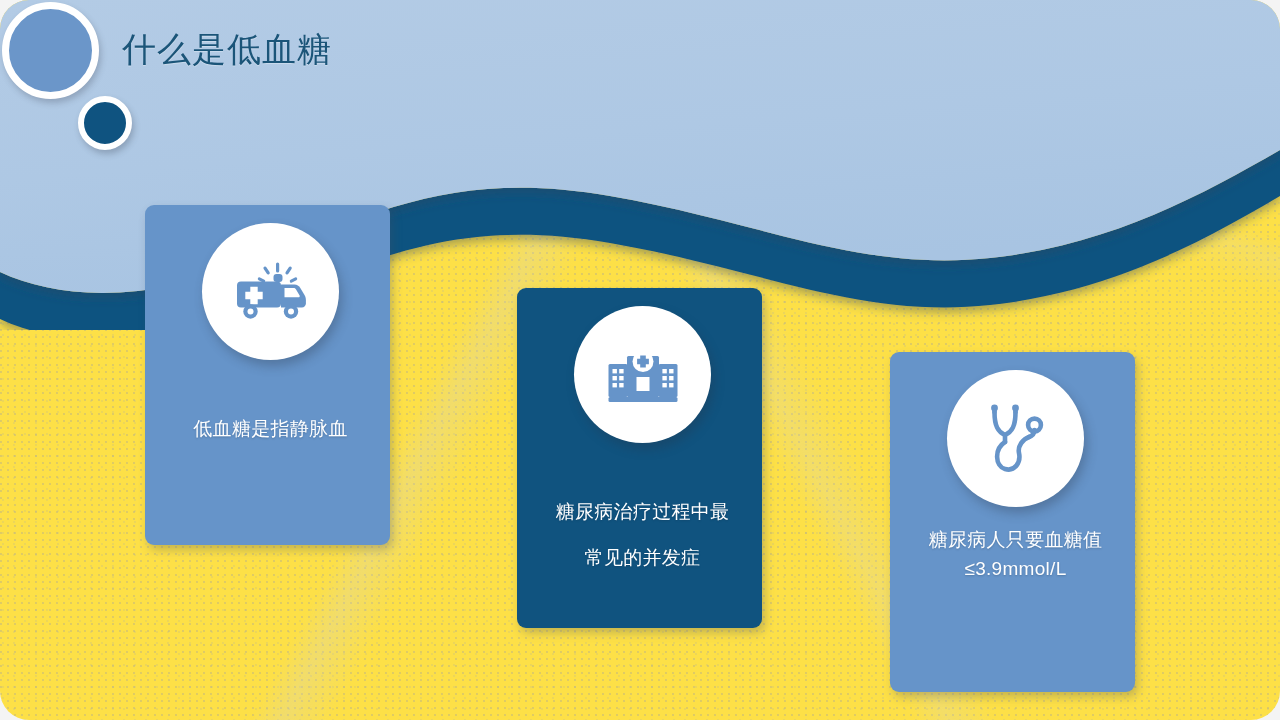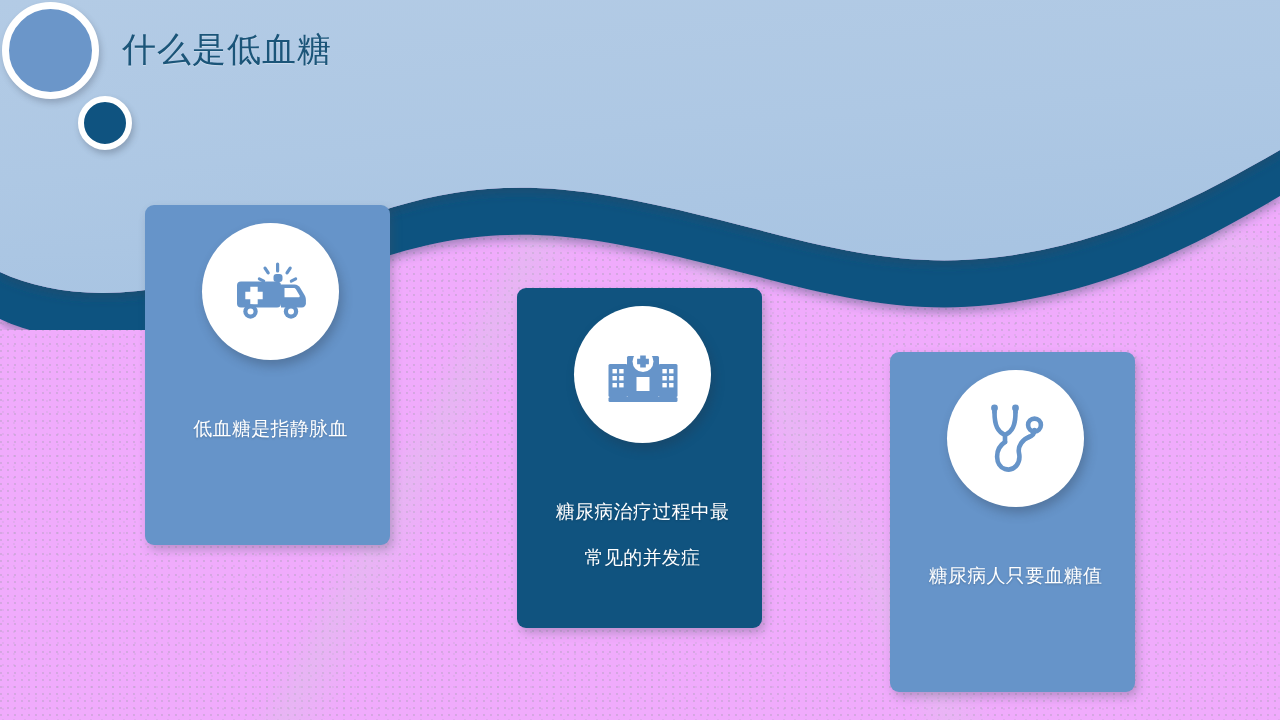--- a/index.html
+++ b/index.html
@@ -2,21 +2,21 @@
 <html><head>
 <meta charset="utf-8">
 <style>
   html,body{margin:0;padding:0;}
   body{
     width:1280px;height:720px;overflow:hidden;position:relative;
     font-family:"Liberation Sans","DejaVu Sans",sans-serif;
     background:#f4f4f4;
   }
   
-  #slide{position:absolute;inset:0;overflow:hidden;background:#f0abfc;}
+  #slide{position:absolute;inset:0;overflow:hidden;background:#fde047;border-radius:29px;}
   .texture{
     position:absolute;inset:0;
     background-image:
       radial-gradient(circle at 1px 1px, rgba(150,155,165,.30) 1px, transparent 1.4px),
       radial-gradient(circle at 3px 5px, rgba(160,165,175,.18) 1px, transparent 1.4px);
     background-size:7px 7px, 11px 11px;
     pointer-events:none;
   }
   .creases{
     position:absolute;inset:0;pointer-events:none;opacity:.55;
@@ -73,21 +73,21 @@
   }
   .icon-circle svg{display:block;}
   .card-text{
     color:#ffffff;text-align:center;font-size:19px;
     width:100%;padding:0 10px;box-sizing:border-box;
     text-shadow:0 1px 2px rgba(20,40,60,.25);
     letter-spacing:.3px;
   }
   #card-1 .card-text{margin-top:46px;line-height:46px;}
   #card-2 .card-text{margin-top:46px;line-height:46px;}
-  #card-3 .card-text{margin-top:54px;line-height:29px;}
+  #card-3 .card-text{margin-top:18px;line-height:29px;}
   .card-line{display:block;}
 </style>
 </head>
 <body>
 
 <div id="slide">
 
   <div class="texture"></div>
   <div class="creases"></div>
 
@@ -215,16 +215,17 @@
         </g>
 
         <circle cx="49.5" cy="21" r="6.4" fill="none" stroke="#6694c9" stroke-width="4.6"></circle>
 
         <circle cx="9.5" cy="4" r="3.4" fill="#6694c9"></circle>
         <circle cx="30.5" cy="4" r="3.4" fill="#6694c9"></circle>
       </svg>
     </div>
     <div class="card-text">
       <span class="card-line">糖尿病人只要血糖值</span>
+      <span class="card-line">≤3.9mmol/L</span>
     </div>
   </div>
 
 </div>
 
 </body></html>

